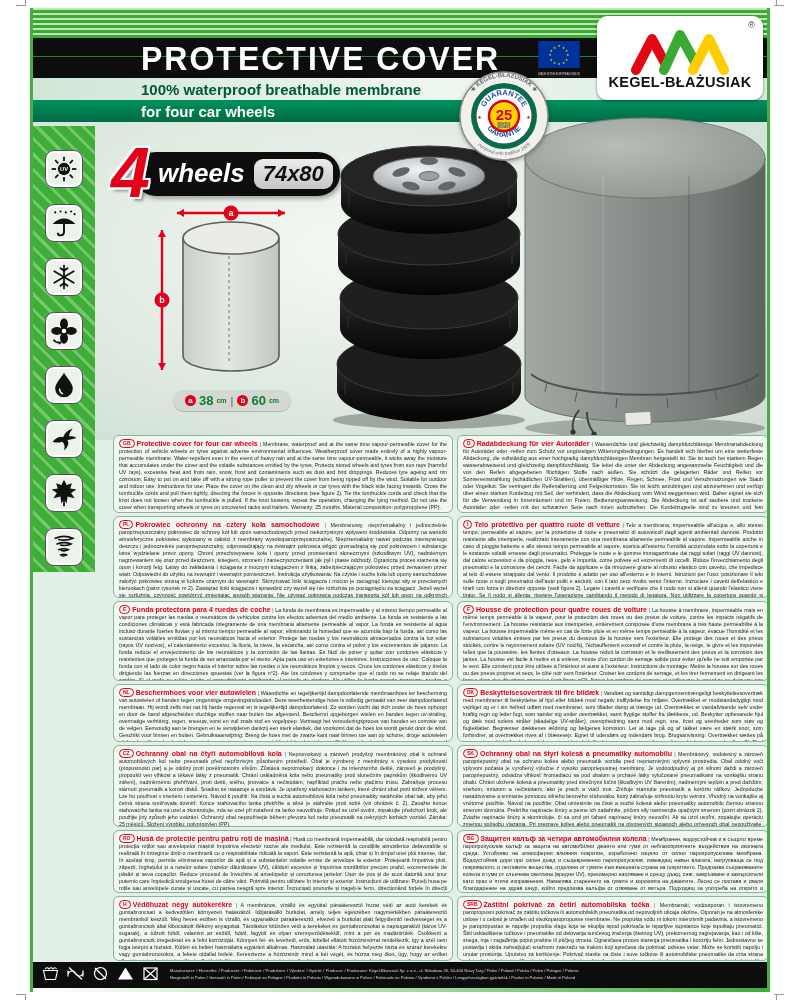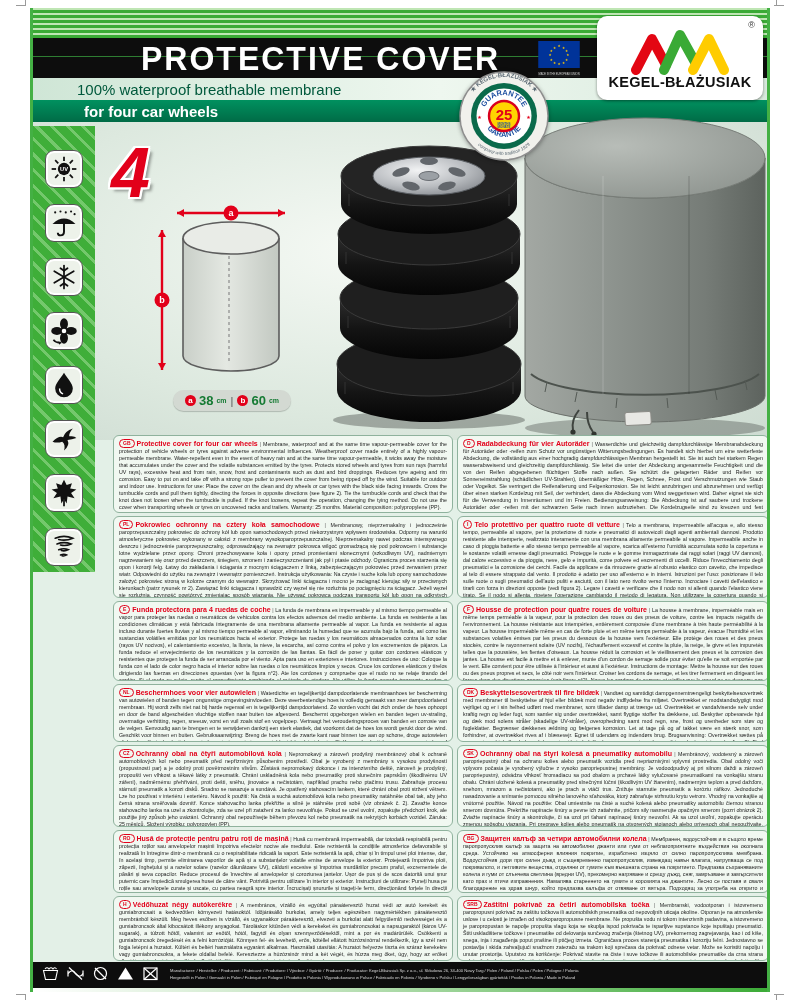--- a/index.html
+++ b/index.html
@@ -11,24 +11,24 @@
          border-left:3px solid #44b044;border-right:3px solid #44b044;}
   
   .band-pin{position:absolute;left:0;top:0;width:740px;height:30px;
     background:repeating-linear-gradient(180deg,#bfe6b4 0 2px,#3aaa35 2px 5px);}
   .band-black{position:absolute;left:0;top:30px;width:740px;height:40px;background:#0d0d0d;
     background-image:linear-gradient(180deg,transparent 18px,#2e7d32 18px,#2e7d32 19px,transparent 19px);}
   .band-title{position:absolute;left:108px;top:33px;color:#fff;font-weight:bold;font-size:32px;
     letter-spacing:2px;transform:scaleY(1.04);white-space:nowrap;}
   .band-sub{position:absolute;left:0;top:70px;width:740px;height:22px;
     background:linear-gradient(90deg,#cfe6d6,#eef7ef 55%,#d7e9dc);display:flex;align-items:center;}
-  .band-sub span{margin-left:44px;color:#00593c;font-weight:normal;font-size:15px;}
+  .band-sub span{margin-left:108px;color:#00593c;font-weight:bold;font-size:15px;}
   .band-green{position:absolute;left:0;top:92px;width:740px;height:22px;
     background:linear-gradient(180deg,#00915f,#006b46);display:flex;align-items:center;}
-  .band-green span{margin-left:51px;color:#fff;font-weight:bold;font-size:15px;}
+  .band-green span{margin-left:108px;color:#fff;font-weight:bold;font-size:15px;}
   
   .barcode-box{position:absolute;left:6px;top:2px;width:94px;height:60px;background:#fff;
     box-shadow:0 1px 2px rgba(0,0,0,.4);padding:2px 4px;z-index:6;}
   .artnr{color:#b22222;font-size:5px;text-align:center;white-space:nowrap;}
   .bars{height:38px;margin-top:1px;
     background:repeating-linear-gradient(90deg,#000 0 1px,#fff 1px 2px,#000 2px 4px,#fff 4px 6px,#000 6px 7px,#fff 7px 10px,#000 10px 12px,#fff 12px 13px);}
   .bar-digits{font-size:7.5px;letter-spacing:1.5px;text-align:center;color:#000;margin-top:1px;}
   
   .logo-box{position:absolute;right:4px;top:8px;width:166px;height:84px;background:#fff;border-radius:10px;
     box-shadow:0 1px 3px rgba(0,0,0,.45);z-index:6;display:flex;flex-direction:column;align-items:center;justify-content:center;}
@@ -169,20 +169,24 @@
       <text x="24.5" y="2.5" font-size="5" fill="#e2001a" text-anchor="middle">★</text>
       <circle r="15" fill="#ffd400" stroke="#d9001d" stroke-width="2.4"></circle>
       <text x="0" y="3.5" font-size="15" font-weight="bold" fill="#e2001a" text-anchor="middle" font-family="Liberation Sans, sans-serif">25</text>
       <text x="0" y="8.6" font-size="3" font-weight="bold" fill="#1d4fa0" text-anchor="middle" font-family="Liberation Sans, sans-serif">MONTHS</text>
       <text x="0" y="12.2" font-size="3" font-weight="bold" fill="#1d4fa0" text-anchor="middle" font-family="Liberation Sans, sans-serif">MONATE</text>
     </svg>
 
     <div class="hero">
       <div class="wbadge">
         <div class="wnum">4</div>
+        <div class="wpill">
+          <span class="wlabel">wheels</span>
+          <span class="wsize">74x80</span>
+        </div>
       </div>
 
       <svg class="diagram" viewBox="0 0 150 186">
         <defs>
           <linearGradient id="cylG" x1="0" y1="0" x2="1" y2="0">
             <stop offset="0" stop-color="#c9cfc8"></stop>
               <stop offset="0.45" stop-color="#e4e8e2"></stop>
               <stop offset="1" stop-color="#c2c8c1"></stop>
           </linearGradient>
         </defs>

